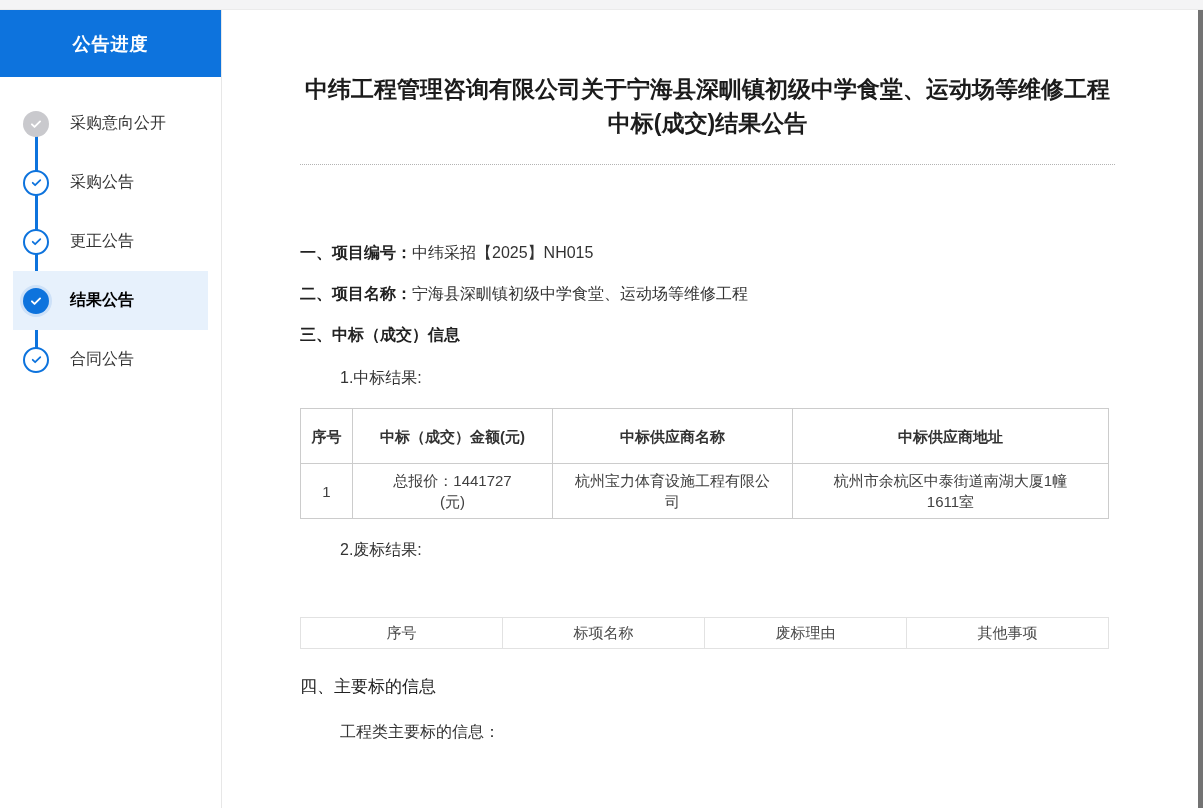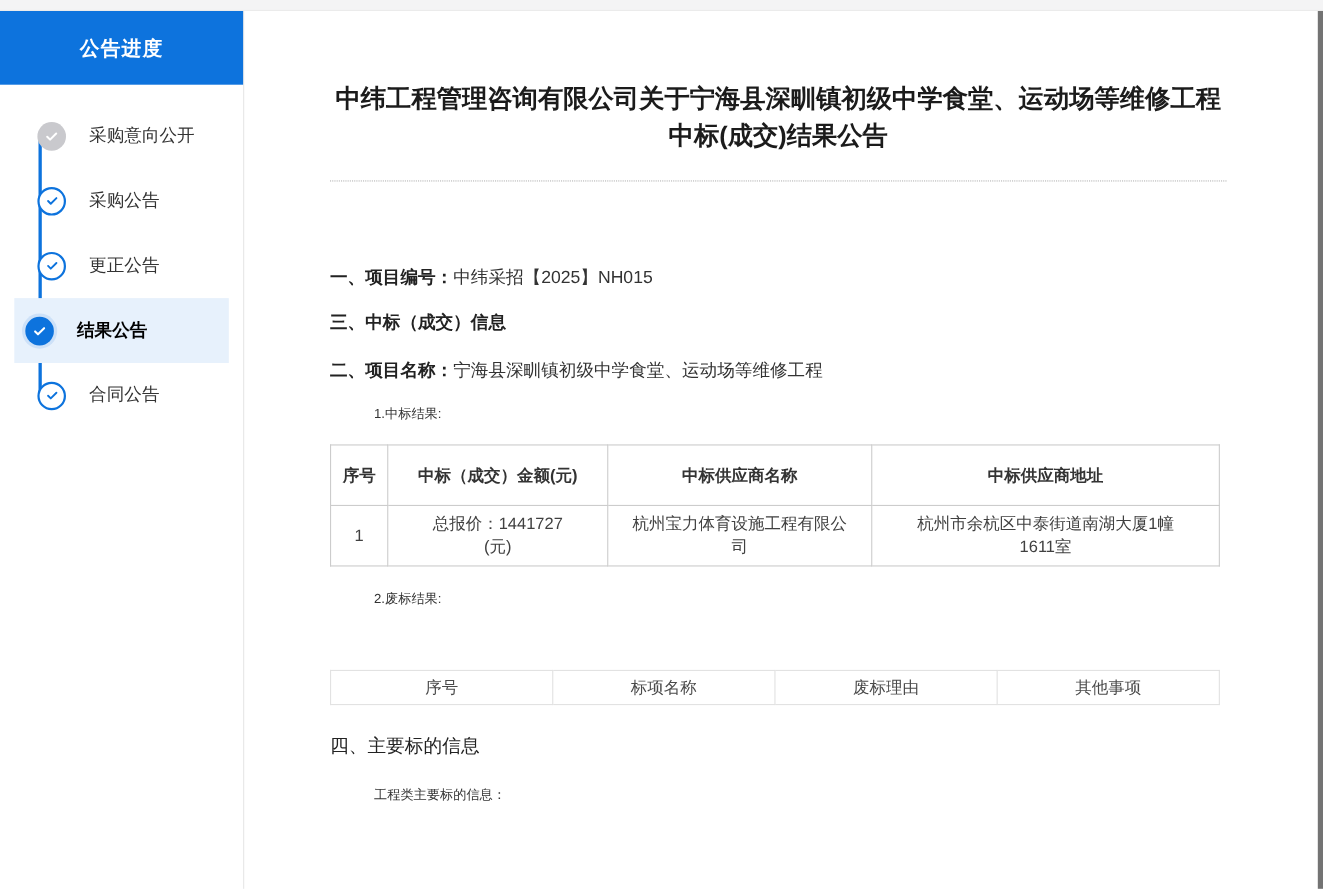--- a/index.html
+++ b/index.html
@@ -47,21 +47,21 @@
     top: 45px;
     width: 3px;
     height: 237px;
     background: #0d73dd;
   }
   .step {
     position: relative;
     height: 59px;
     display: flex;
     align-items: center;
-    padding-left: 34px;
+    padding-left: 23px;
     cursor: pointer;
   }
   .step.active {
     background: #e7f1fc;
     margin: 0 13px;
     padding-left: 10px;
   }
   .step-icon {
     width: 26px;
     height: 26px;
@@ -120,21 +120,21 @@
   .dotted-sep {
     margin-top: 24px;
     border-bottom: 1px dotted #b3b3b3;
     height: 1px;
   }
   .doc { margin-top: 77px; }
   .doc-row { font-size: 16px; line-height: 22px; margin-bottom: 19px; color: #333; }
   .doc-row b { color: #222; }
   .row-s3 { margin-bottom: 22px; }
   .sub-line {
-    font-size: 12px;
+    font-size: 16px;
     color: #333;
     padding-left: 40px;
     margin-bottom: 19px;
   }
   table { border-collapse: collapse; table-layout: fixed; }
   .tbl-result {
     width: 808px;
     margin-bottom: 21px;
   }
   .tbl-result th, .tbl-result td {
@@ -228,23 +228,23 @@
 
       <h1 class="article-title">中纬工程管理咨询有限公司关于宁海县深甽镇初级中学食堂、运动场等维修工程中标(成交)结果公告</h1>
 
 
       <div class="dotted-sep"></div>
 
       <div class="doc">
 
         <p class="doc-row"><b>一、项目编号：</b><span>中纬采招【2025】NH015</span></p>
 
+        <p class="doc-row"><b>二、项目名称：</b><span>宁海县深甽镇初级中学食堂、运动场等维修工程</span></p>
+
         <p class="doc-row row-s3"><b>三、中标（成交）信息</b></p>
-
-        <p class="doc-row"><b>二、项目名称：</b><span>宁海县深甽镇初级中学食堂、运动场等维修工程</span></p>
 
         <p class="sub-line">1.中标结果:</p>
 
         <table class="tbl-result">
           <colgroup>
               <col style="width:52px">
               <col style="width:200px">
               <col style="width:240px">
               <col style="width:316px">
             </colgroup>

